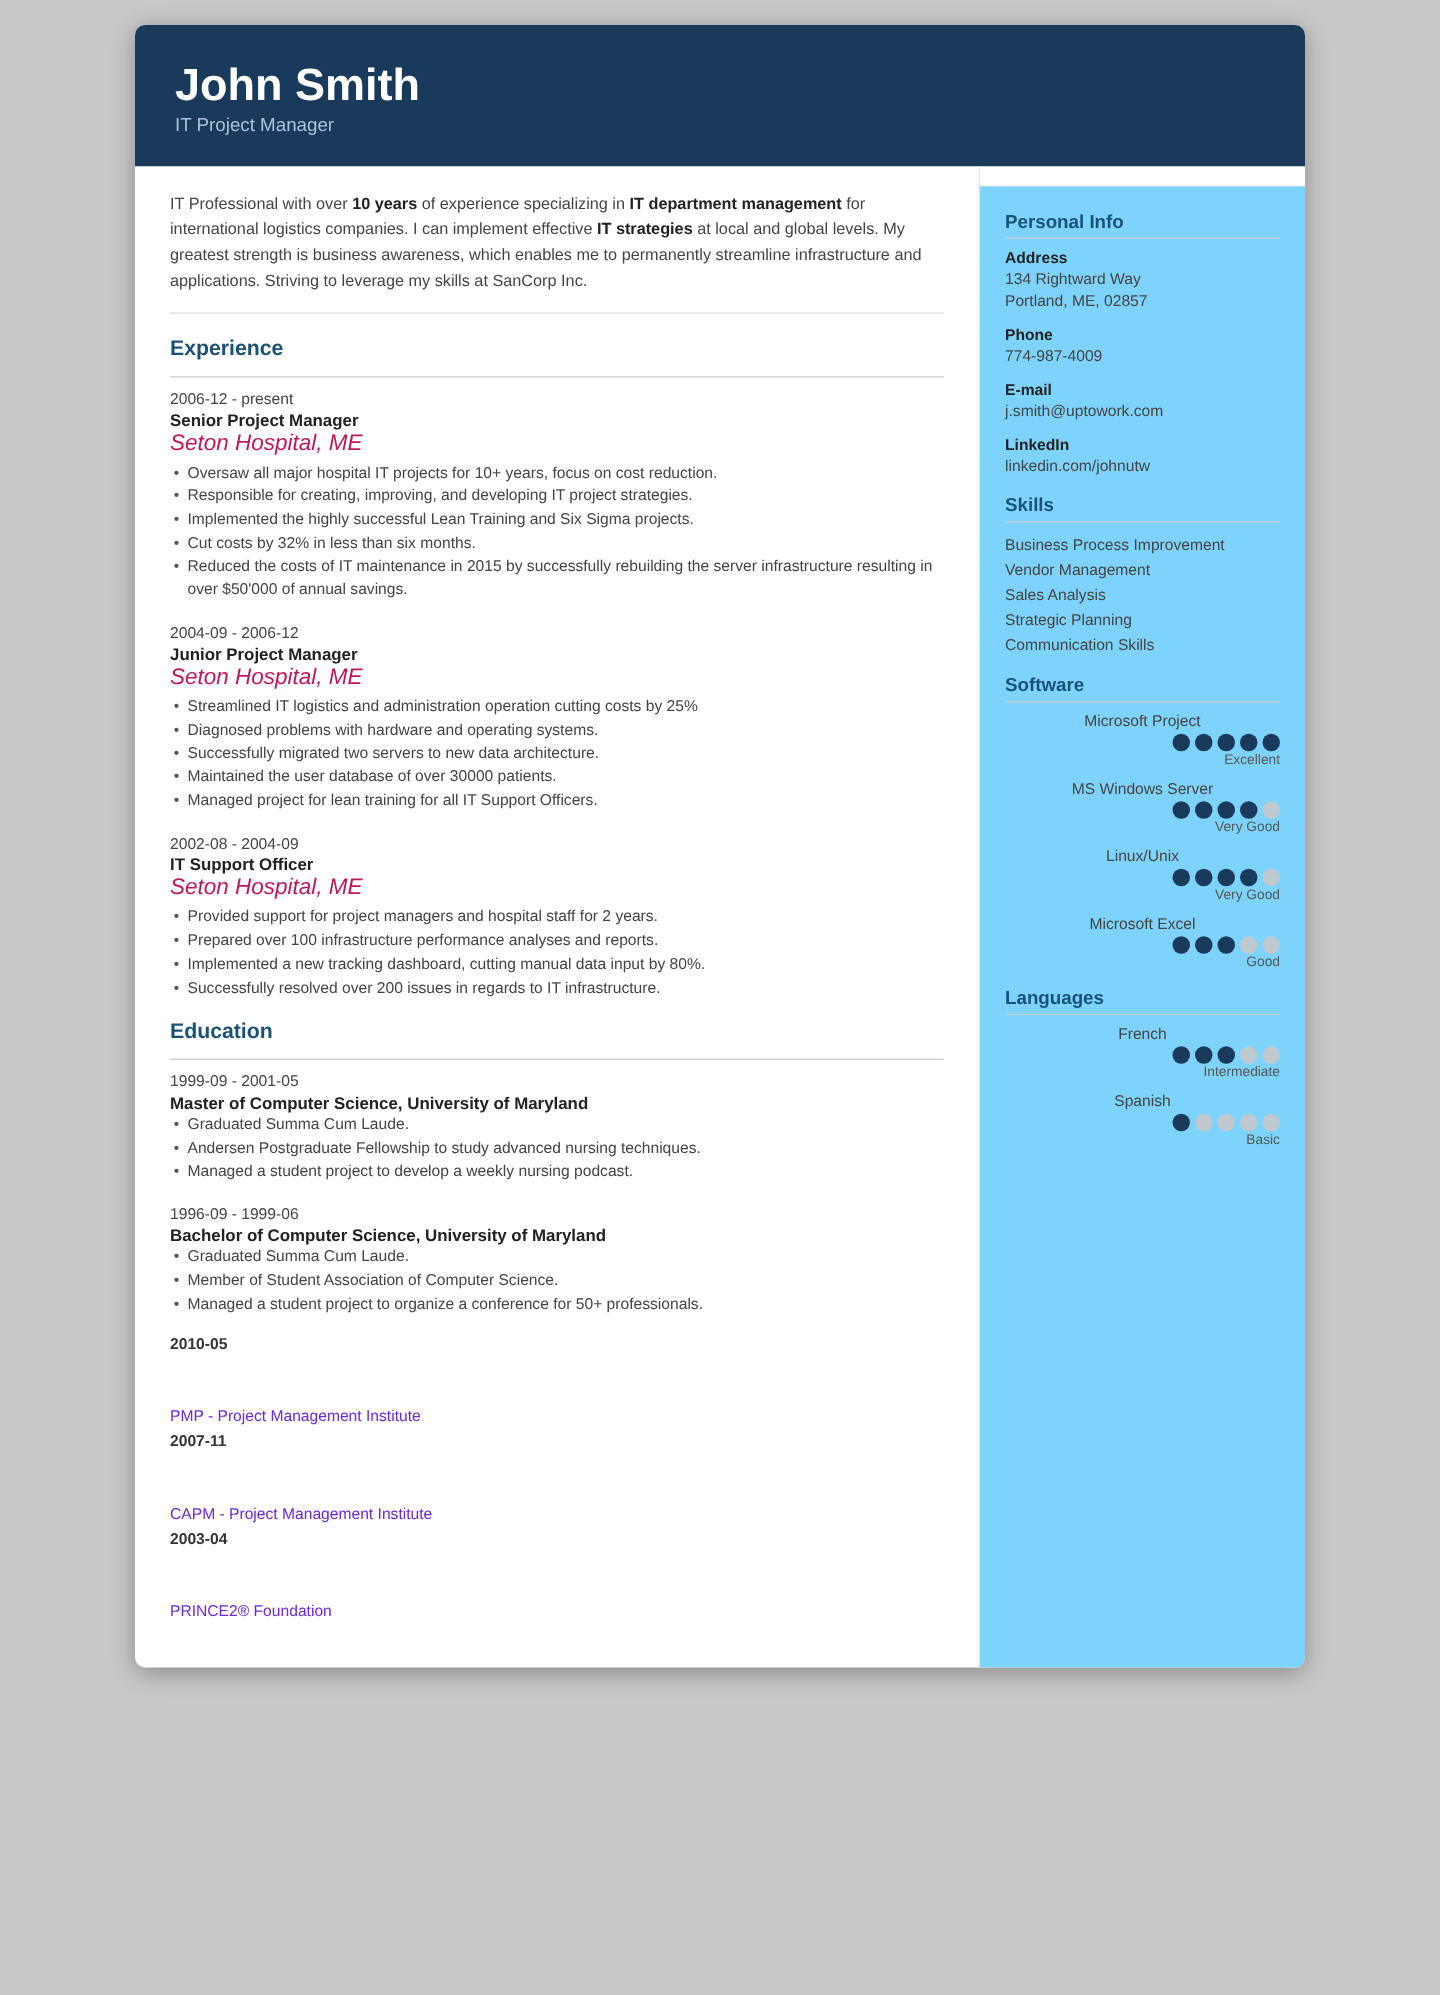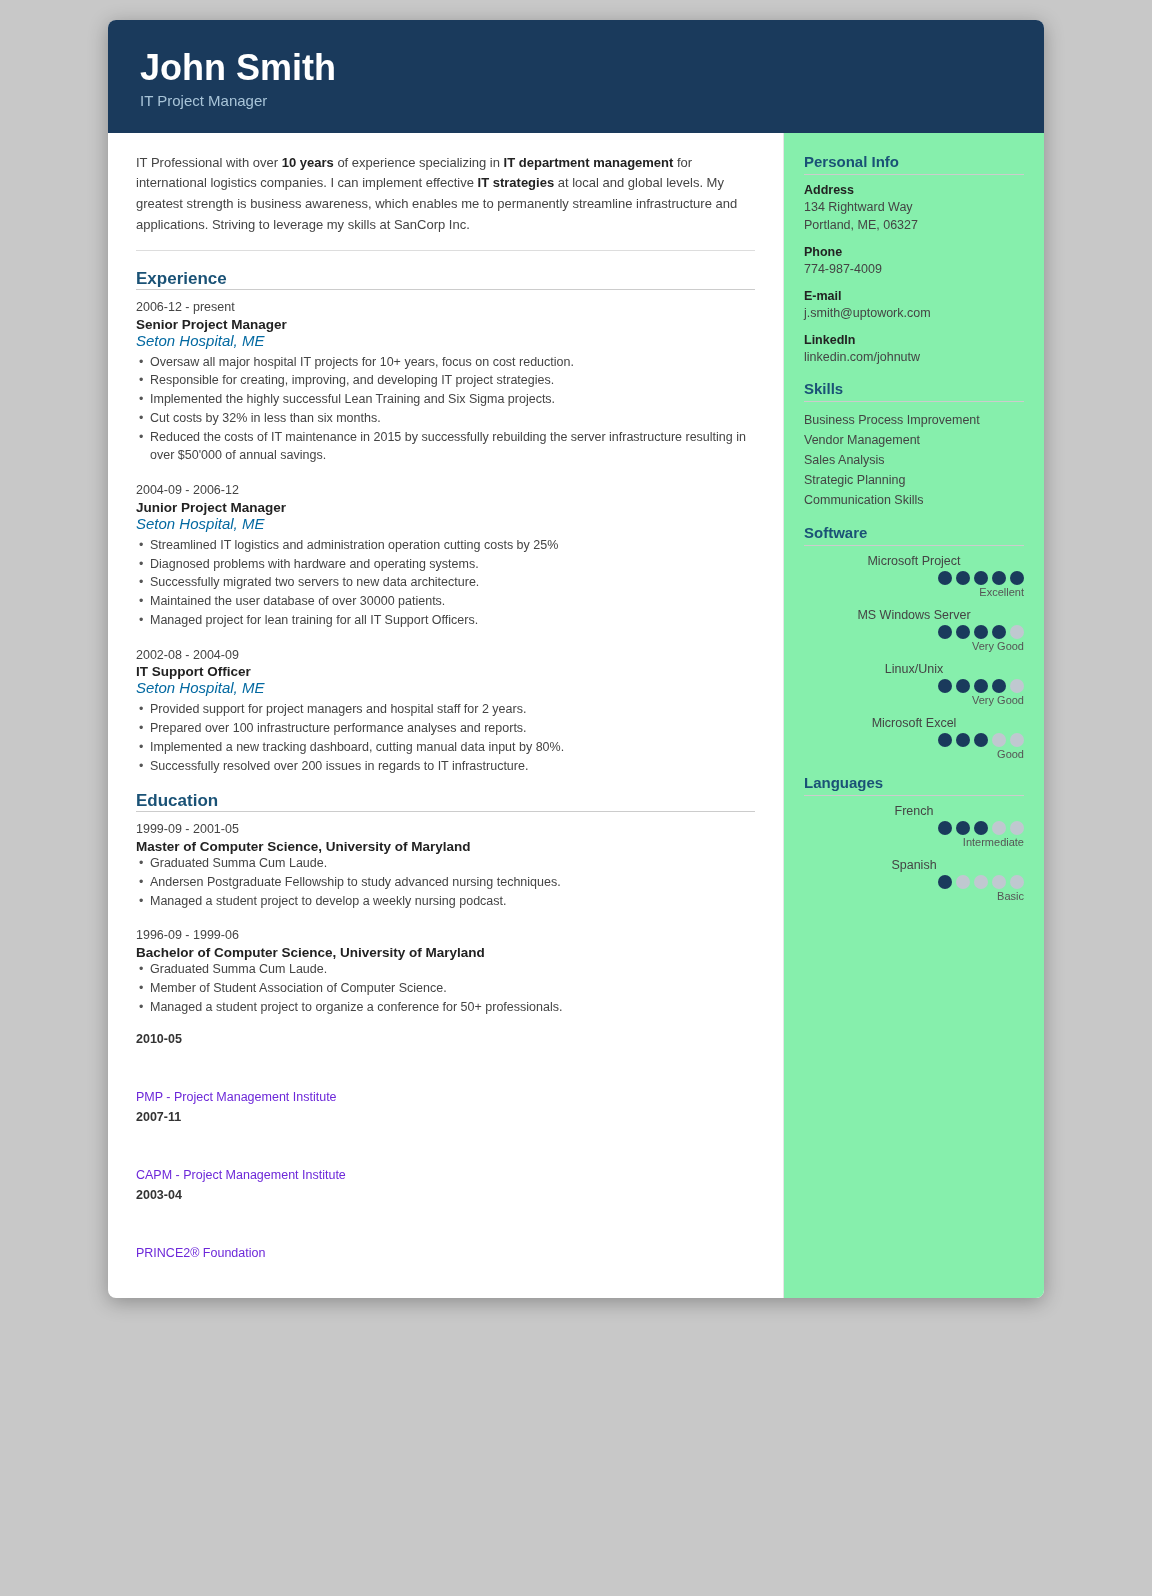--- a/index.html
+++ b/index.html
@@ -45,40 +45,41 @@
     
     .left-col {
       flex: 1;
       padding: 20px 28px 28px 28px;
       border-right: 1px solid #e5e5e5;
     }
     
     .right-col {
       width: 260px;
       padding: 20px 20px 28px 20px;
-      background: #86efac;
+      background: #7dd3fc;
+      margin-top: 16px;
     }
     
     .summary {
       font-size: 13px;
       line-height: 1.6;
       color: #444;
       margin-bottom: 18px;
       padding-bottom: 14px;
       border-bottom: 1px solid #ddd;
     }
     .summary b { color: #222; }
     
     .section-title {
       color: #1a5276;
       font-size: 17px;
       font-weight: bold;
       margin-bottom: 8px;
       margin-top: 4px;
-      padding-bottom: 0;
+      padding-bottom: 12px;
       border-bottom: 1px solid #ccc;
     }
     
     .entry {
       display: flex;
       flex-direction: column;
       margin-bottom: 16px;
     }
     .entry-date {
       min-width: 90px;
@@ -89,22 +90,22 @@
       flex-shrink: 0;
     }
     .entry-content { flex: 1; }
     .entry-title {
       font-weight: bold;
       font-size: 13.5px;
       color: #222;
     }
     .entry-subtitle {
       font-style: italic;
-      color: #0369a1;
-      font-size: 15px;
+      color: #be185d;
+      font-size: 18px;
       margin-bottom: 4px;
     }
     .entry-bullets {
       list-style: none;
       padding: 0;
     }
     .entry-bullets li {
       font-size: 12.5px;
       color: #444;
       line-height: 1.5;
@@ -316,21 +317,21 @@
       </div>
 
     </div>
 
     <div class="right-col">
 
       <div class="right-section-title">Personal Info</div>
       <div class="info-block">
         <div class="info-label">Address</div>
         <div class="info-value">134 Rightward Way</div>
-        <div class="info-value">Portland, ME, 06327</div>
+        <div class="info-value">Portland, ME, 02857</div>
       </div>
       <div class="info-block">
         <div class="info-label">Phone</div>
         <div class="info-value">774-987-4009</div>
       </div>
       <div class="info-block">
         <div class="info-label">E-mail</div>
         <div class="info-value">j.smith@uptowork.com</div>
       </div>
       <div class="info-block">

